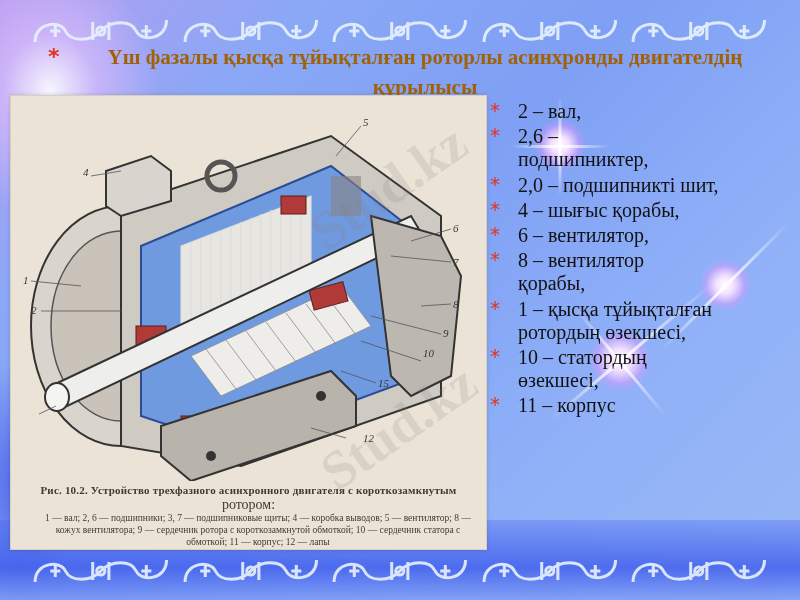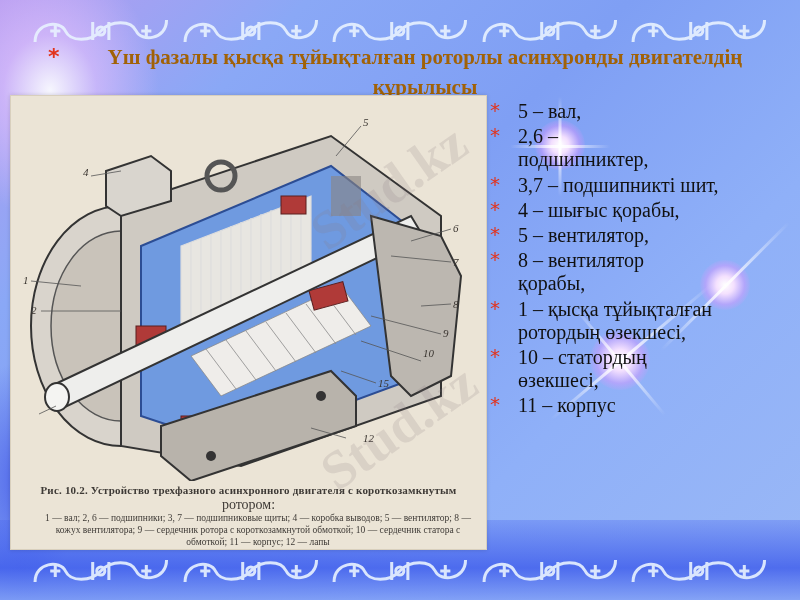--- a/index.html
+++ b/index.html
@@ -207,25 +207,25 @@
   <span class="part-label" style="left:367px;top:281px;">15</span>
   <span class="part-label" style="left:337px;top:336px;margin-left:15px;">12</span>
   <div class="watermark" style="left:290px;top:60px;">Stud.kz</div>
   <div class="watermark" style="left:300px;top:300px;">Stud.kz</div>
   <div class="caption caption-title">Рис. 10.2. Устройство трехфазного асинхронного двигателя с короткозамкнутым</div>
   <div class="caption caption-subtitle">ротором:</div>
   <div class="caption caption-legend">1 — вал; 2, 6 — подшипники; 3, 7 — подшипниковые щиты; 4 — коробка выводов; 5 — вентилятор; 8 — кожух вентилятора; 9 — сердечник ротора с короткозамкнутой обмоткой; 10 — сердечник статора с обмоткой; 11 — корпус; 12 — лапы</div>
 </div>
 
 <ul class="legend-list">
-  <li class="legend-item"><span class="legend-bullet">*</span><span>5 – вал,</span></li>
+  <li class="legend-item"><span class="legend-bullet">*</span><span>2 – вал,</span></li>
   <li class="legend-item" style="width:150px;"><span class="legend-bullet">*</span><span>2,6 – подшипниктер,</span></li>
-  <li class="legend-item" style="width:220px;"><span class="legend-bullet">*</span><span>3,7 – подшипникті шит,</span></li>
+  <li class="legend-item" style="width:220px;"><span class="legend-bullet">*</span><span>2,0 – подшипникті шит,</span></li>
   <li class="legend-item"><span class="legend-bullet">*</span><span>4 – шығыс қорабы,</span></li>
-  <li class="legend-item"><span class="legend-bullet">*</span><span>5 – вентилятор,</span></li>
+  <li class="legend-item"><span class="legend-bullet">*</span><span>6 – вентилятор,</span></li>
   <li class="legend-item" style="width:170px;"><span class="legend-bullet">*</span><span>8 – вентилятор қорабы,</span></li>
   <li class="legend-item" style="width:240px;"><span class="legend-bullet">*</span><span>1 – қысқа тұйықталған ротордың өзекшесі,</span></li>
   <li class="legend-item" style="width:170px;"><span class="legend-bullet">*</span><span>10 – статордың өзекшесі,</span></li>
   <li class="legend-item"><span class="legend-bullet">*</span><span>11 – корпус</span></li>
 </ul>
 
 <div class="ornament ornament-bottom">
   <div class="orn-seg">
     <svg viewBox="0 0 140 38" preserveAspectRatio="none">
         <g fill="none" stroke="#e8f2ff" stroke-width="3" opacity="0.9">

